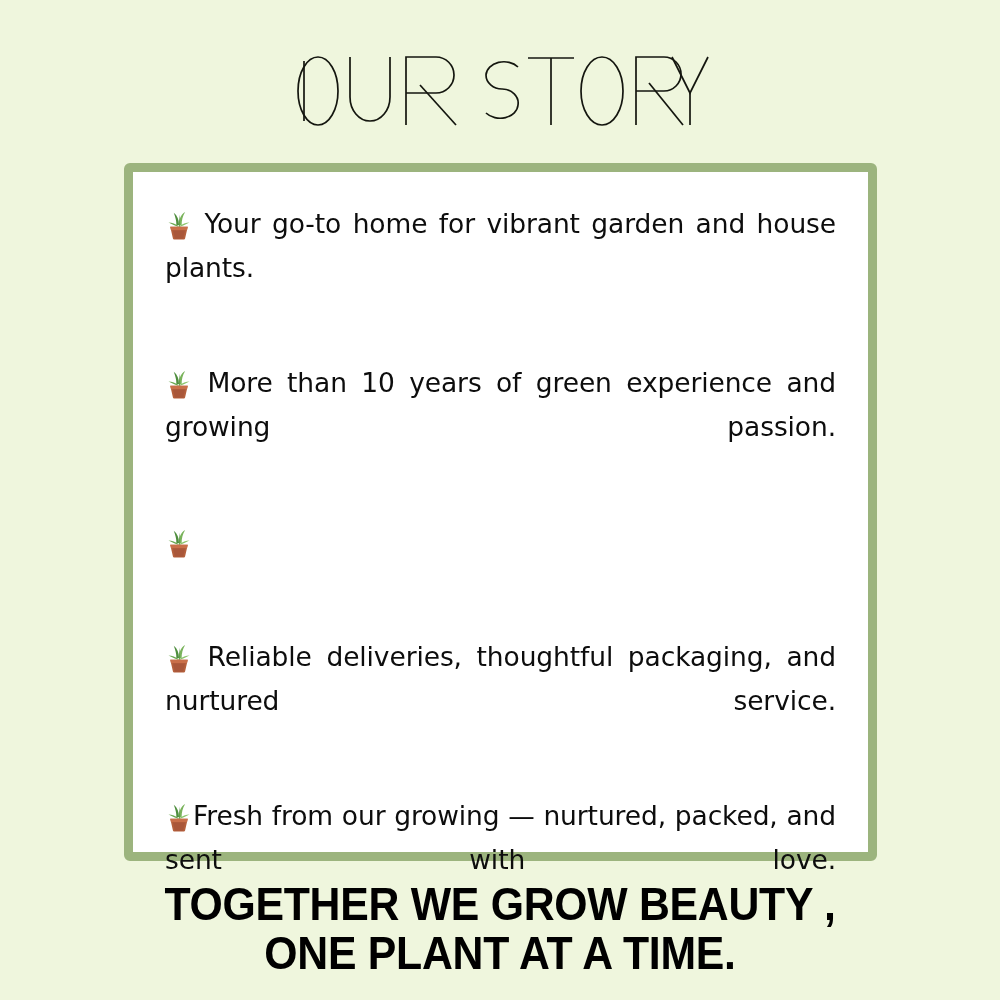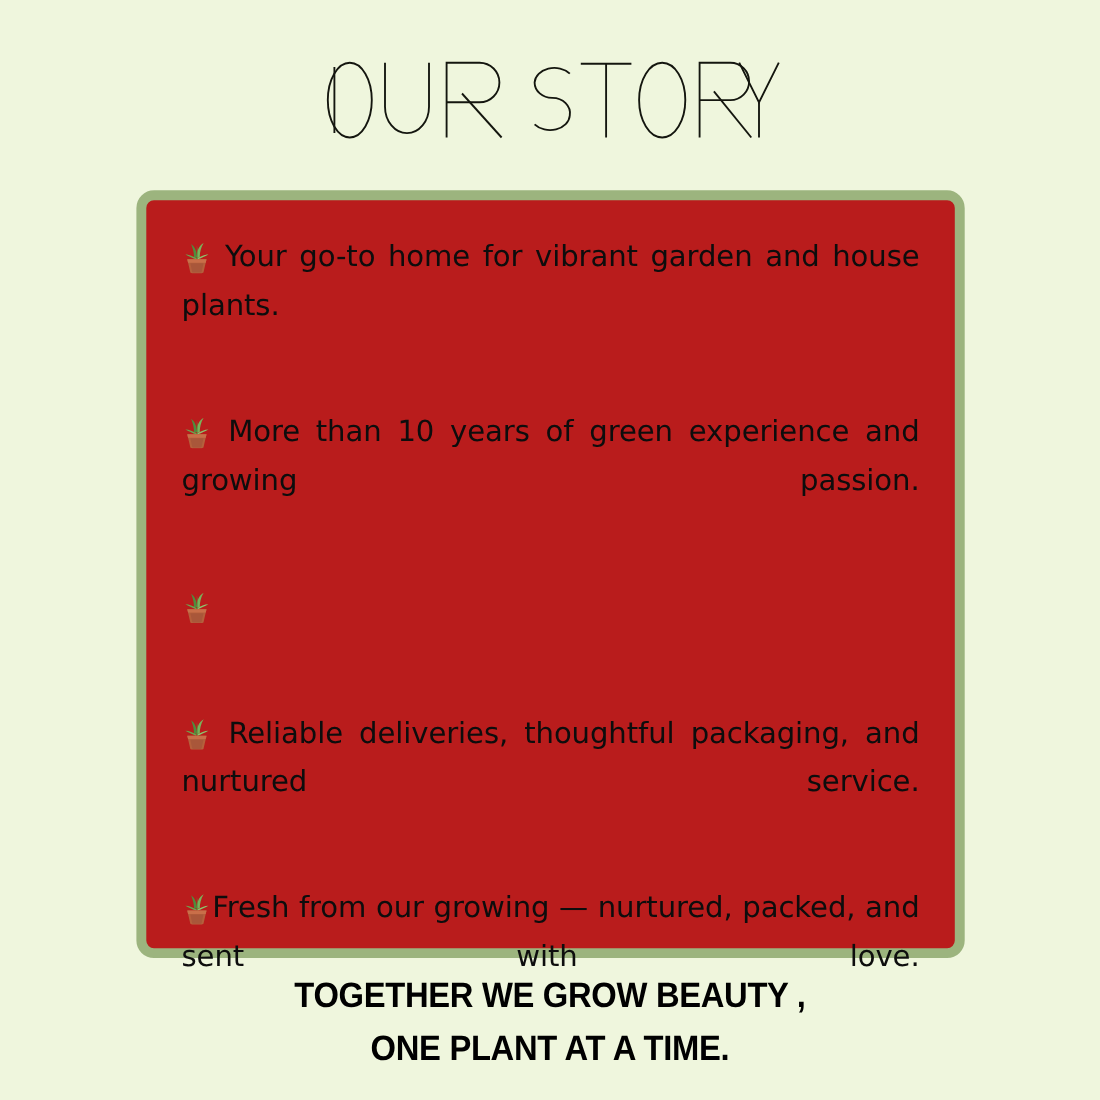--- a/index.html
+++ b/index.html
@@ -26,27 +26,27 @@
     left: 0;
     top: 55px;
     width: 1000px;
     text-align: center;
   }
 
   
   .card {
     position: absolute;
     left: 124px;
-    top: 173px;
+    top: 163px;
     width: 753px;
     height: 698px;
     box-sizing: border-box;
-    background: #b91c1c;
+    background: #ffffff;
     border: 9px solid #9cb47e;
-    border-radius: 16px;
+    border-radius: 6px;
   }
   .card-inner {
     position: absolute;
     left: 32px;
     top: 30px;
     width: 671px;
   }
 
   
   .bullet {
@@ -79,21 +79,21 @@
 
   
   .footer {
     position: absolute;
     left: 0;
     top: 880px;
     width: 1000px;
     text-align: center;
     font-family: "Liberation Sans", sans-serif;
     font-weight: bold;
-    font-size: 32px;
+    font-size: 46px;
     line-height: 49px;
     color: #000000;
     letter-spacing: -0.3px;
   }
   .footer-line {
     display: block;
     transform: scaleX(0.93);
   }
 </style>
 </head>

